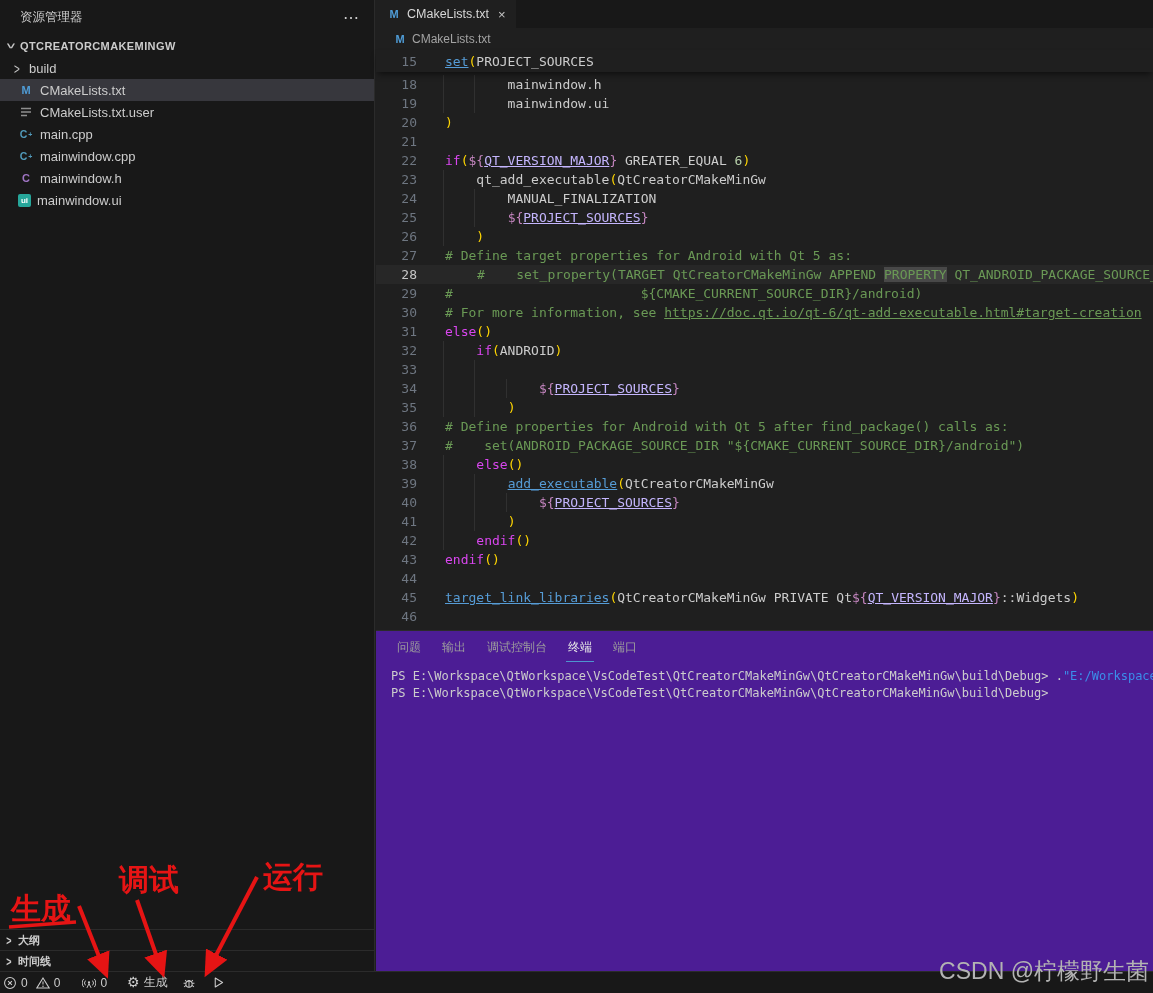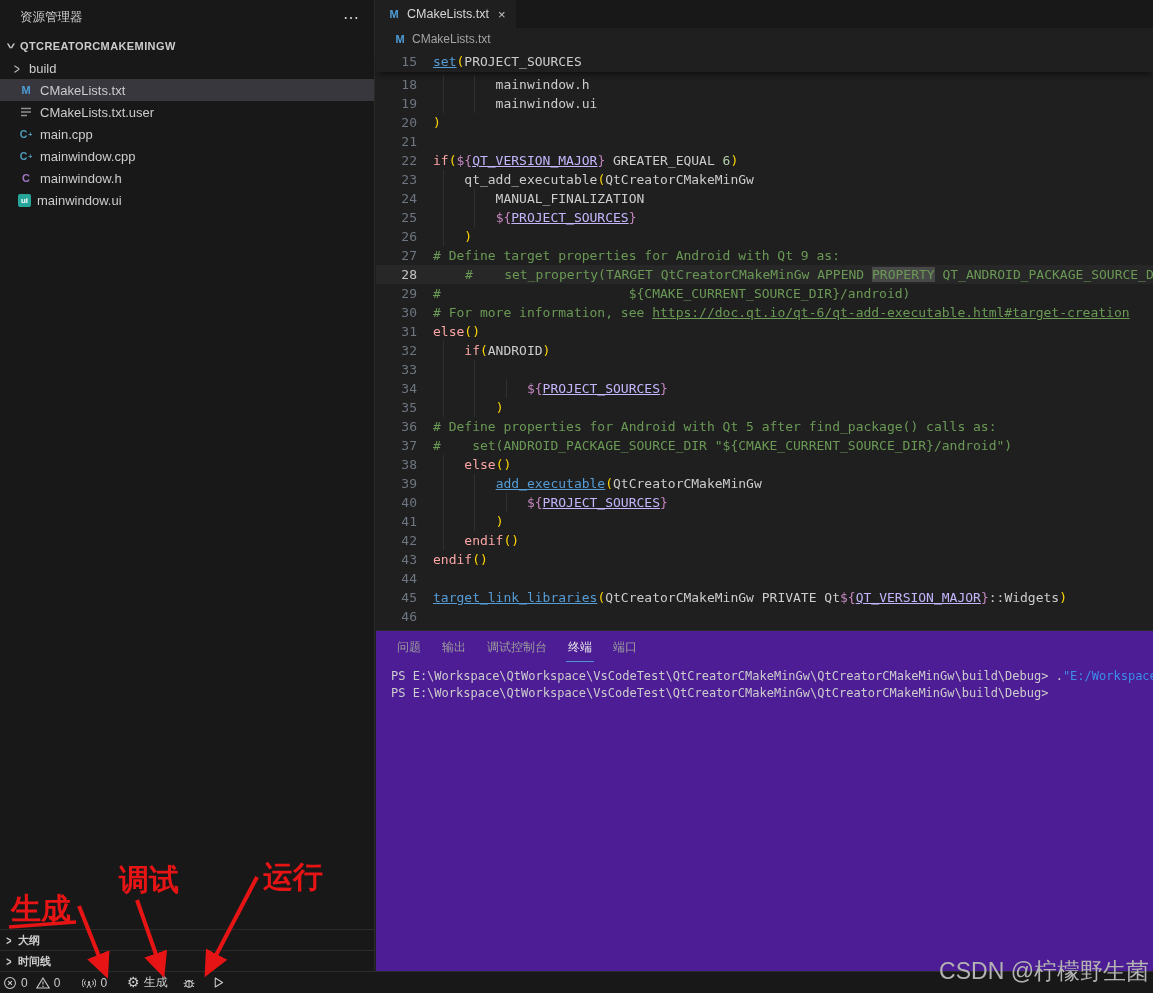--- a/index.html
+++ b/index.html
@@ -48,23 +48,23 @@
   .mono { font-family:"DejaVu Sans Mono", monospace; }
   .sticky { position:absolute; left:0; top:50px; right:0; height:22px; background:#1f1f1f;
             display:flex; align-items:center; font-size:13px; z-index:5;
             box-shadow:0 4px 6px -2px rgba(0,0,0,.55); }
   .code { position:absolute; left:0; top:72px; right:0; height:558px; padding-top:3px;
           font-size:13px; overflow:hidden; }
   .cl { position:relative; height:19px; line-height:19px; display:flex; white-space:pre; }
   .cl.current { background:rgba(231,231,231,.045);gap:32px; }
   .g { width:41px; flex:none; text-align:right; color:#6e7681; }
   .cl.current .g { color:#c6c6c6; }
-  .ct { margin-left:16px; white-space:pre; }
+  .ct { margin-left:28px; white-space:pre; }
   .guide { position:absolute; top:0; bottom:0; width:1px; background:rgba(255,255,255,.08); }
-  .s-k  { color:#fca5a5; }
+  .s-k  { color:#d946ef; }
   .s-kl { color:#569cd6; text-decoration:underline; }
   .s-p  { color:#ffd602; }
   .s-i  { color:#c586c0; }
   .s-v  { color:#c4b5fd;text-decoration:underline; }
   .s-t  { color:#cccccc; }
   .s-c  { color:#6a9955; }
   .s-ch { color:#6a9955; background:rgba(100,100,100,.55); }
   .s-u  { color:#6a9955; text-decoration:underline; }
   .s-n2 { color:#b5cea8; }
 
@@ -176,21 +176,21 @@
     <div class="code mono" id="code">
         <div class="cl"><span class="g">18</span><span class="guide" style="left: 67px;"></span><span class="guide" style="left: 98.29px;"></span><span class="ct"><span class="s-t">        mainwindow.h</span></span></div>
         <div class="cl"><span class="g">19</span><span class="guide" style="left: 67px;"></span><span class="guide" style="left: 98.29px;"></span><span class="ct"><span class="s-t">        mainwindow.ui</span></span></div>
         <div class="cl"><span class="g">20</span><span class="ct"><span class="s-p">)</span></span></div>
         <div class="cl"><span class="g">21</span><span class="ct"></span></div>
         <div class="cl"><span class="g">22</span><span class="ct"><span class="s-k">if</span><span class="s-p">(</span><span class="s-i">${</span><span class="s-v">QT_VERSION_MAJOR</span><span class="s-i">}</span><span class="s-t"> GREATER_EQUAL </span><span class="s-n2">6</span><span class="s-p">)</span></span></div>
         <div class="cl"><span class="g">23</span><span class="guide" style="left: 67px;"></span><span class="ct"><span class="s-t">    qt_add_executable</span><span class="s-p">(</span><span class="s-t">QtCreatorCMakeMinGw</span></span></div>
         <div class="cl"><span class="g">24</span><span class="guide" style="left: 67px;"></span><span class="guide" style="left: 98.29px;"></span><span class="ct"><span class="s-t">        MANUAL_FINALIZATION</span></span></div>
         <div class="cl"><span class="g">25</span><span class="guide" style="left: 67px;"></span><span class="guide" style="left: 98.29px;"></span><span class="ct"><span class="s-t">        </span><span class="s-i">${</span><span class="s-v">PROJECT_SOURCES</span><span class="s-i">}</span></span></div>
         <div class="cl"><span class="g">26</span><span class="guide" style="left: 67px;"></span><span class="ct"><span class="s-t">    </span><span class="s-p">)</span></span></div>
-        <div class="cl"><span class="g">27</span><span class="ct"><span class="s-c"># Define target properties for Android with Qt 9 as:</span></span></div>
+        <div class="cl"><span class="g">27</span><span class="ct"><span class="s-c"># Define target properties for Android with Qt 5 as:</span></span></div>
         <div class="cl current"><span class="g">28</span><span class="ct"><span class="s-c">#    set_property(TARGET QtCreatorCMakeMinGw APPEND </span><span class="s-ch">PROPERTY</span><span class="s-c"> QT_ANDROID_PACKAGE_SOURCE_DIR</span></span></div>
         <div class="cl"><span class="g">29</span><span class="ct"><span class="s-c">#                        ${CMAKE_CURRENT_SOURCE_DIR}/android)</span></span></div>
         <div class="cl"><span class="g">30</span><span class="ct"><span class="s-c"># For more information, see </span><span class="s-u">https://doc.qt.io/qt-6/qt-add-executable.html#target-creation</span></span></div>
         <div class="cl"><span class="g">31</span><span class="ct"><span class="s-k">else</span><span class="s-p">()</span></span></div>
         <div class="cl"><span class="g">32</span><span class="guide" style="left: 67px;"></span><span class="ct"><span class="s-t">    </span><span class="s-k">if</span><span class="s-p">(</span><span class="s-t">ANDROID</span><span class="s-p">)</span></span></div>
         <div class="cl"><span class="g">33</span><span class="guide" style="left: 67px;"></span><span class="guide" style="left: 98.29px;"></span></div>
         <div class="cl"><span class="g">34</span><span class="guide" style="left: 67px;"></span><span class="guide" style="left: 98.29px;"></span><span class="guide" style="left: 129.58px;"></span><span class="ct"><span class="s-t">            </span><span class="s-i">${</span><span class="s-v">PROJECT_SOURCES</span><span class="s-i">}</span></span></div>
         <div class="cl"><span class="g">35</span><span class="guide" style="left: 67px;"></span><span class="guide" style="left: 98.29px;"></span><span class="ct"><span class="s-t">        </span><span class="s-p">)</span></span></div>
         <div class="cl"><span class="g">36</span><span class="ct"><span class="s-c"># Define properties for Android with Qt 5 after find_package() calls as:</span></span></div>
         <div class="cl"><span class="g">37</span><span class="ct"><span class="s-c">#    set(ANDROID_PACKAGE_SOURCE_DIR "${CMAKE_CURRENT_SOURCE_DIR}/android")</span></span></div>

